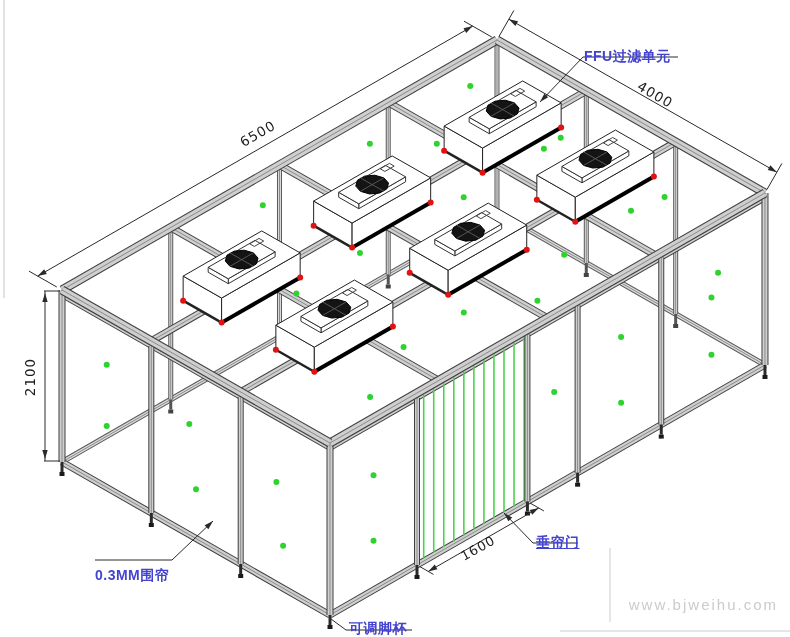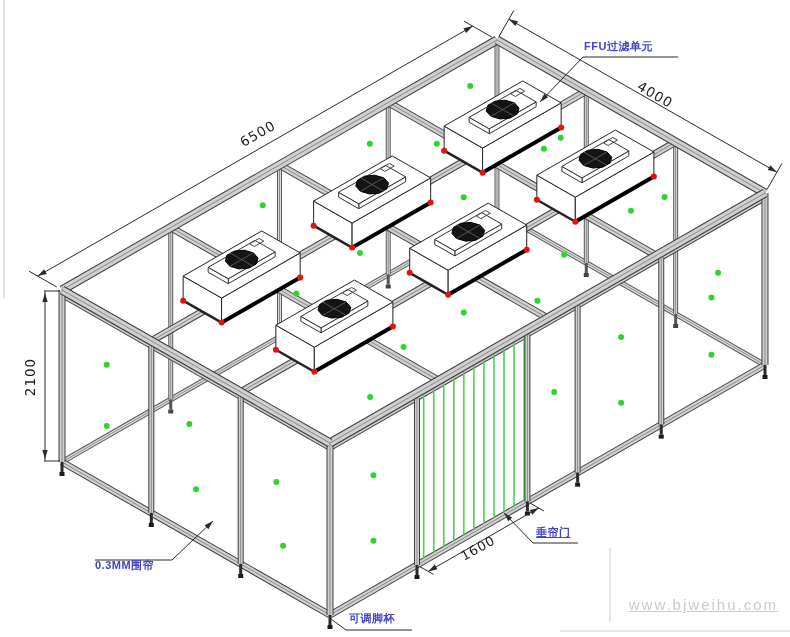--- a/index.html
+++ b/index.html
@@ -3,21 +3,21 @@
 <meta charset="utf-8">
 <style>
   html,body{margin:0;padding:0;background:#fff;}
   #stage{position:relative;width:790px;height:637px;background:#ffffff;overflow:hidden;
          font-family:"Liberation Sans","DejaVu Sans",sans-serif;}
   #scene{position:absolute;left:0;top:0;}
   .lbl{position:absolute;white-space:nowrap;line-height:1;}
   .dim{color:#1c1c1c;font-size:13.5px;letter-spacing:1px;font-family:"DejaVu Sans",sans-serif;
        transform-origin:center center;}
   .center{transform:translate(-50%,-50%);}
-  .blue{color:#4343cf;font-size:11px;font-weight:bold;letter-spacing:0.5px;}
+  .blue{color:#4343cf;font-size:14px;font-weight:bold;letter-spacing:0.5px;margin-top:8px;}
   .wm-name{color:#dcdcdc;font-size:37px;letter-spacing:3px;font-weight:500;}
   .wm-url{color:#cbcbcb;font-size:15px;letter-spacing:2px;}
 </style>
 </head>
 <body>
 
 <div id="stage">
   <svg id="scene" width="790" height="637" viewBox="0 0 790 637">
       <line x1="4" y1="0" x2="4" y2="298" stroke-width="1.5" stroke="#d9d9d9"></line>
       <line x1="560" y1="631" x2="790" y2="631" stroke-width="2" stroke="#e5e5e5"></line>
@@ -316,14 +316,14 @@
   <div class="lbl dim center" style="left:258px;top:134px;transform:translate(-50%,-50%) rotate(-30deg);">6500</div>
   <div class="lbl dim center" style="left:655px;top:95px;transform:translate(-50%,-50%) rotate(30deg);">4000</div>
   <div class="lbl dim center" style="left:31px;top:377px;transform:translate(-50%,-50%) rotate(-90deg);">2100</div>
   <div class="lbl dim center" style="left:478px;top:548px;transform:translate(-50%,-50%) rotate(-29deg);font-size:13px;">1600</div>
 
   <div class="lbl blue" style="left:584px;top:41px;">FFU过滤单元</div>
   <div class="lbl blue" style="left:95px;top:560px;">0.3MM围帘</div>
   <div class="lbl blue" style="left:536px;top:527px;text-decoration:underline;">垂帘门</div>
   <div class="lbl blue" style="left:349px;top:613px;">可调脚杯</div>
 
-  <div class="lbl wm-url" style="right:12px;top:597px;text-decoration:underline;">www.bjweihu.com</div>
+  <div class="lbl wm-url" style="right:12px;top:597px;">www.bjweihu.com</div>
 </div>
 
 </body></html>

